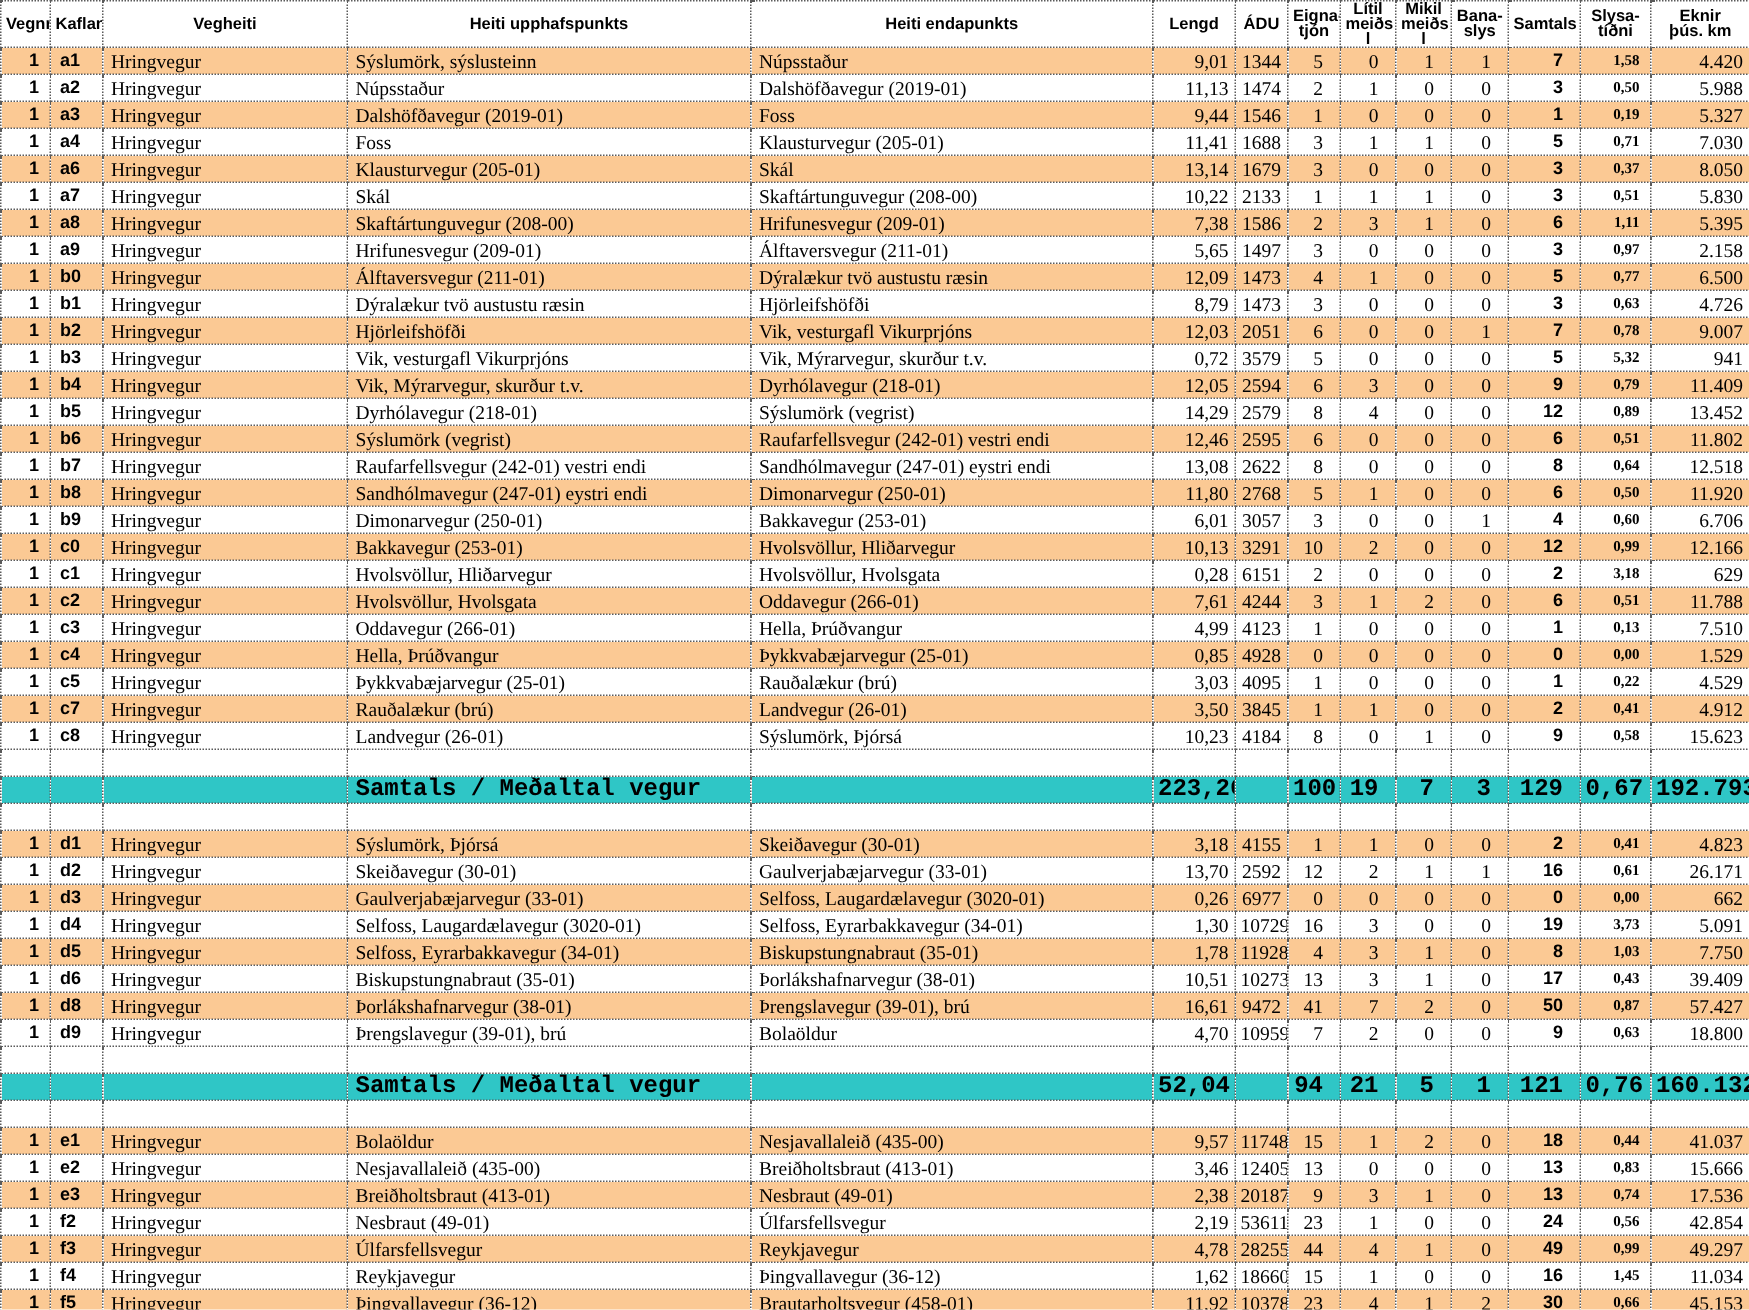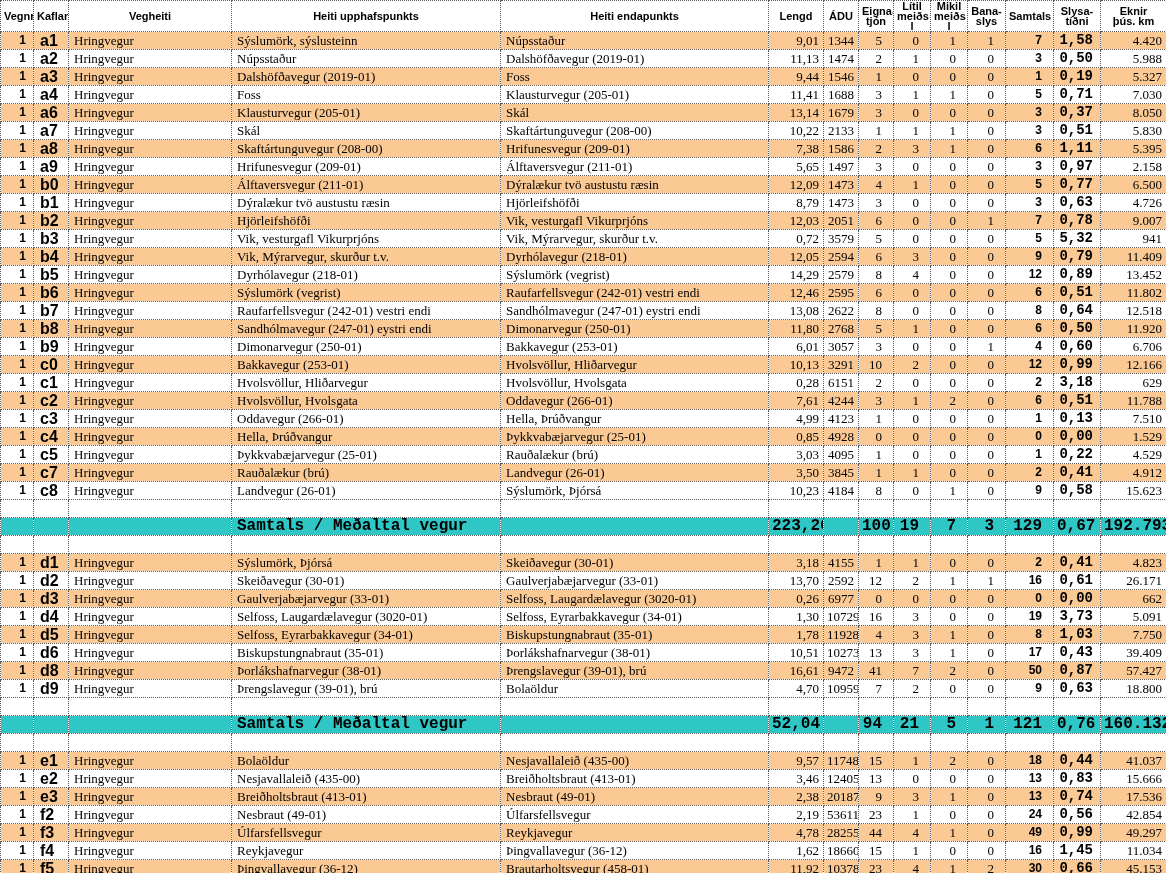--- a/index.html
+++ b/index.html
@@ -9,26 +9,26 @@
   thead th{
     height:25px;font-family:"Liberation Sans",sans-serif;font-weight:bold;
     font-size:11px;line-height:10px;text-align:center;vertical-align:middle;
     white-space:pre-line;background:#fff;color:#000;
   }
   tbody td{height:18px;font-size:13px;line-height:17px;color:#000;vertical-align:middle;}
   tr.orange td{background:var(--orange);}
   tr.summary td{background:var(--teal);font-family:Liberation Mono, monospace;font-weight:bold;font-size:16px;}
   tr.spacer td{background:#fff;}
   .c-vegnr{font-family:"Liberation Sans",sans-serif;font-weight:bold;font-size:12px;text-align:right;padding-right:7px;}
-  .c-kafla{font-family:"Liberation Sans",sans-serif;font-weight:bold;font-size:16px;text-align:left;padding-left:6px;}
+  .c-kafla{font-family:"Liberation Sans",sans-serif;font-weight:bold;font-size:12px;text-align:left;padding-left:6px;}
   .c-text{text-align:left;padding-left:5px;}
   .c-num{text-align:right;padding-right:4px;}
   .c-numpad{text-align:right;padding-right:11px;}
   .c-bold{font-family:"Liberation Sans",sans-serif;font-weight:bold;font-size:12px;}
-  .c-slysa{font-family:Liberation Mono, monospace;font-weight:bold;font-size:14px;text-align:right;padding-right:7px;}
+  .c-slysa{font-family:Liberation Serif, serif;font-weight:bold;font-size:10px;text-align:right;padding-right:7px;}
 </style>
 </head>
 <body>
 
 <table>
   <colgroup>
       <col style="width: 33px;">
       <col style="width: 35px;">
       <col style="width: 163px;">
       <col style="width: 269px;">

